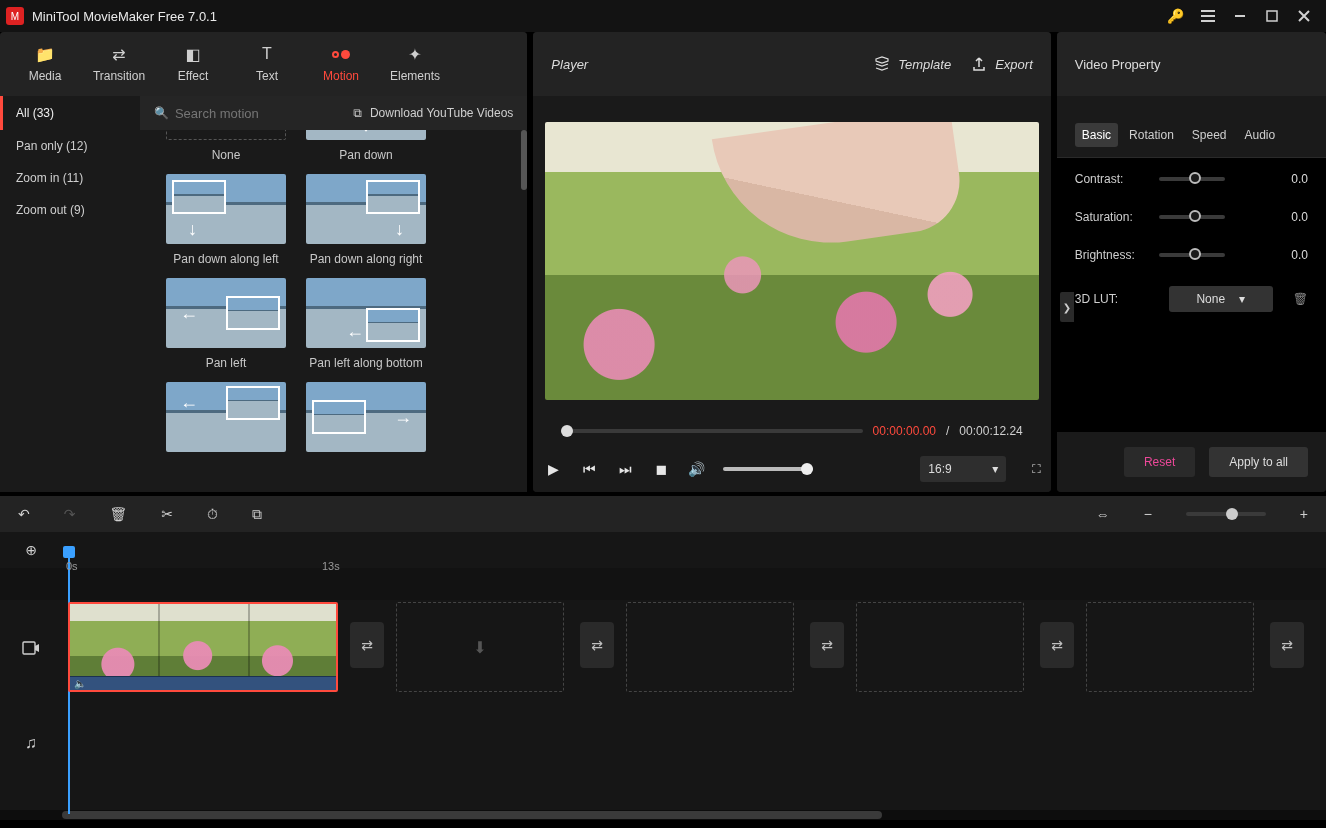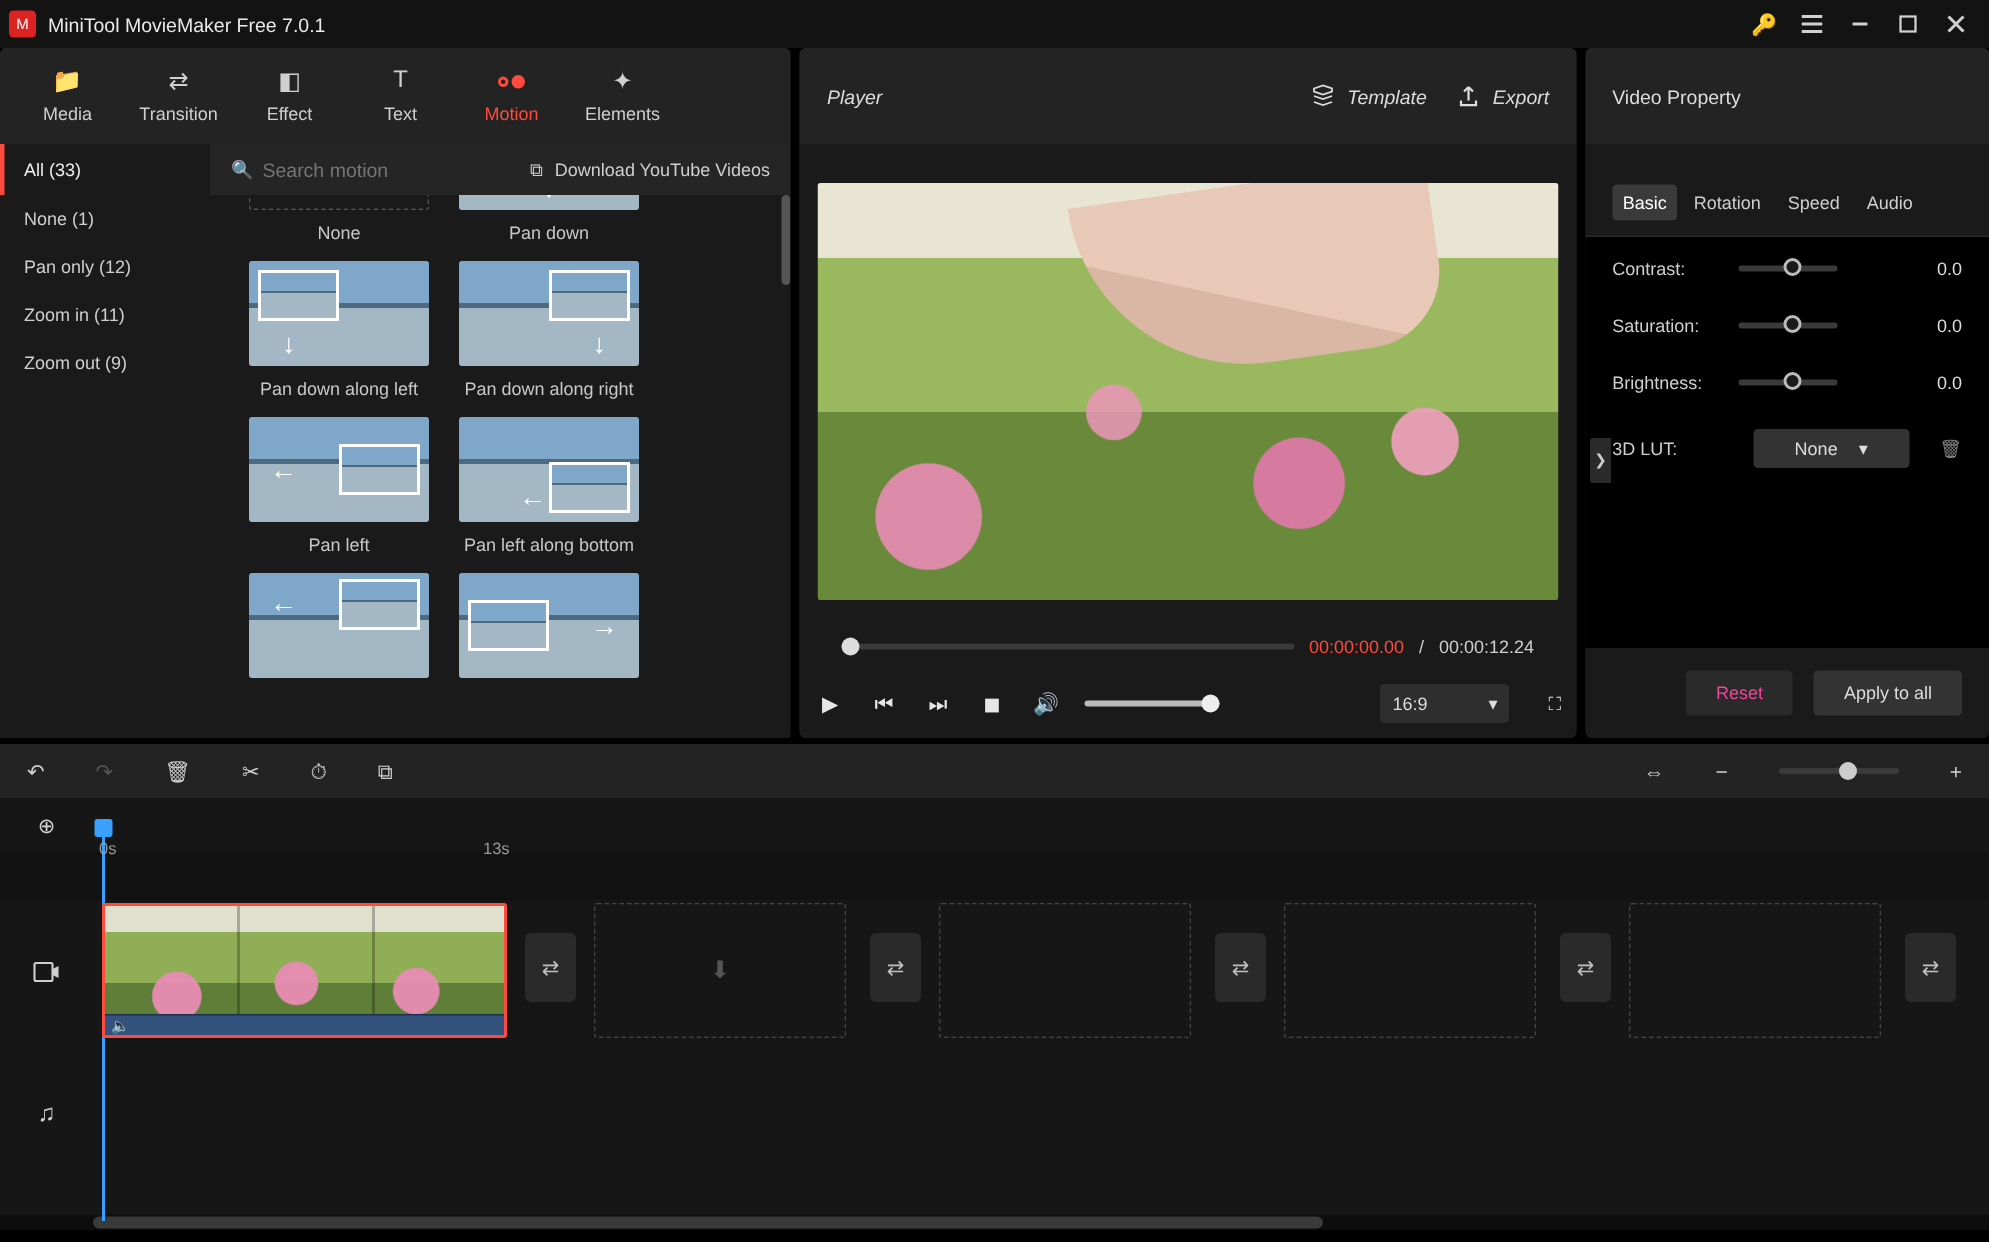--- a/index.html
+++ b/index.html
@@ -204,23 +204,20 @@
       </div>
       <div class="lib-dl">
         <span>⧉</span>
         <span>Download YouTube Videos</span>
       </div>
     </div>
 
     <div class="lib-body">
       <div class="lib-categories">
         <div class="lib-cat">
-            <span>None (1)</span>
-          </div>
-        <div class="lib-cat">
             <span>Pan only (12)</span>
           </div>
         <div class="lib-cat">
             <span>Zoom in (11)</span>
           </div>
         <div class="lib-cat">
             <span>Zoom out (9)</span>
           </div>
       </div>
 

